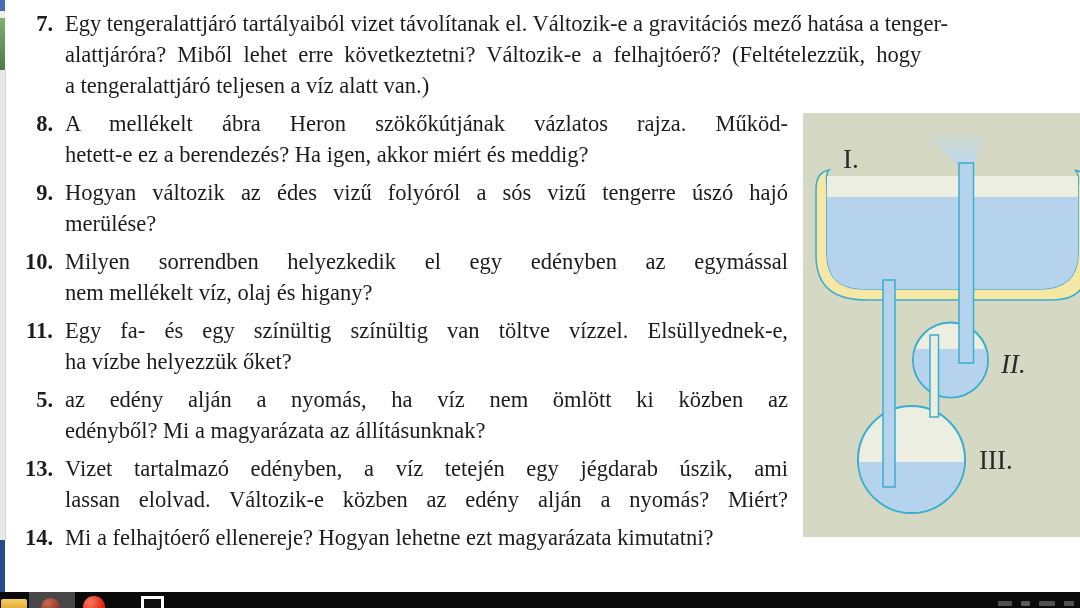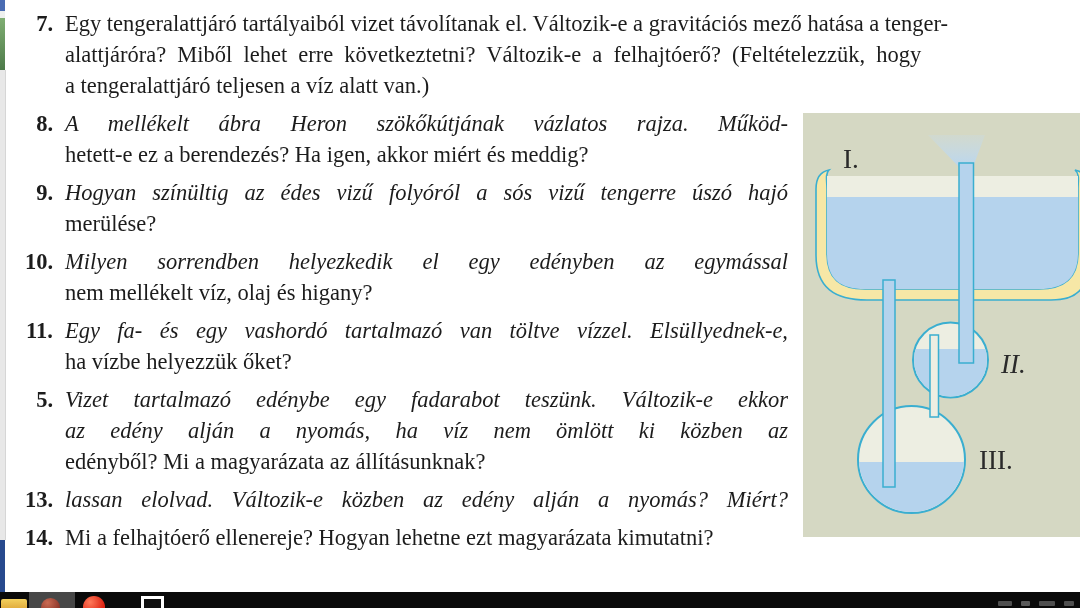--- a/index.html
+++ b/index.html
@@ -12,21 +12,21 @@
   
   .questions{position:absolute;left:9px;top:8px;width:1160px;}
   .q-item{display:flex;margin-bottom:7px;}
   .q-num{
     width:44px;min-width:44px;text-align:right;font-weight:700;
     font-size:22.5px;line-height:31px;margin-right:12px;
   }
   .q-text{width:723px;font-size:22.5px;line-height:31px;}
   .q-text.overflow{width:1150px;}
   .q-line{white-space:nowrap;}
-  .q-line.fill{white-space:normal;text-align:justify;text-align-last:justify;font-style:italic;}
+  .q-line.fill{white-space:normal;text-align:justify;text-align-last:justify;}
   .q-line.wide{word-spacing:5.5px;}
   
   .figure{position:absolute;left:803px;top:113px;width:277px;height:424px;}
   .figure svg{position:absolute;left:0;top:0;}
   .fig-label{
     position:absolute;font-size:27px;color:#2a2a2a;line-height:1;
     font-family:"Liberation Serif","DejaVu Serif",serif;
   }
   .fig-label.l1{left:40px;top:33px;}
   .fig-label.l2{left:198px;top:238px;font-style:italic;}
@@ -88,49 +88,49 @@
     <div class="q-item">
       <div class="q-num">8.</div>
       <div class="q-text">
         <div class="q-line fill">A mellékelt ábra Heron szökőkútjának vázlatos rajza. Működ-</div>
         <div class="q-line">hetett-e ez a berendezés? Ha igen, akkor miért és meddig?</div>
       </div>
     </div>
     <div class="q-item">
       <div class="q-num">9.</div>
       <div class="q-text">
-        <div class="q-line fill">Hogyan színültig az édes vizű folyóról a sós vizű tengerre úszó hajó</div>
+        <div class="q-line fill">Hogyan változik az édes vizű folyóról a sós vizű tengerre úszó hajó</div>
         <div class="q-line">merülése?</div>
       </div>
     </div>
     <div class="q-item">
       <div class="q-num">10.</div>
       <div class="q-text">
         <div class="q-line fill">Milyen sorrendben helyezkedik el egy edényben az egymással</div>
         <div class="q-line">nem mellékelt víz, olaj és higany?</div>
       </div>
     </div>
     <div class="q-item">
       <div class="q-num">11.</div>
       <div class="q-text">
-        <div class="q-line fill">Egy fa- és egy vashordó tartalmazó van töltve vízzel. Elsüllyednek-e,</div>
+        <div class="q-line fill">Egy fa- és egy színültig színültig van töltve vízzel. Elsüllyednek-e,</div>
         <div class="q-line">ha vízbe helyezzük őket?</div>
       </div>
     </div>
     <div class="q-item">
       <div class="q-num">5.</div>
       <div class="q-text">
-        <div class="q-line fill">Vizet tartalmazó edénybe egy fadarabot teszünk. Változik-e ekkor</div>
         <div class="q-line fill">az edény alján a nyomás, ha víz nem ömlött ki közben az</div>
         <div class="q-line">edényből? Mi a magyarázata az állításunknak?</div>
       </div>
     </div>
     <div class="q-item">
       <div class="q-num">13.</div>
       <div class="q-text">
+        <div class="q-line fill">Vizet tartalmazó edényben, a víz tetején egy jégdarab úszik, ami</div>
         <div class="q-line fill">lassan elolvad. Változik-e közben az edény alján a nyomás? Miért?</div>
       </div>
     </div>
     <div class="q-item">
       <div class="q-num">14.</div>
       <div class="q-text">
         <div class="q-line">Mi a felhajtóerő ellenereje? Hogyan lehetne ezt magyarázata kimutatni?</div>
       </div>
     </div>
   </div>

